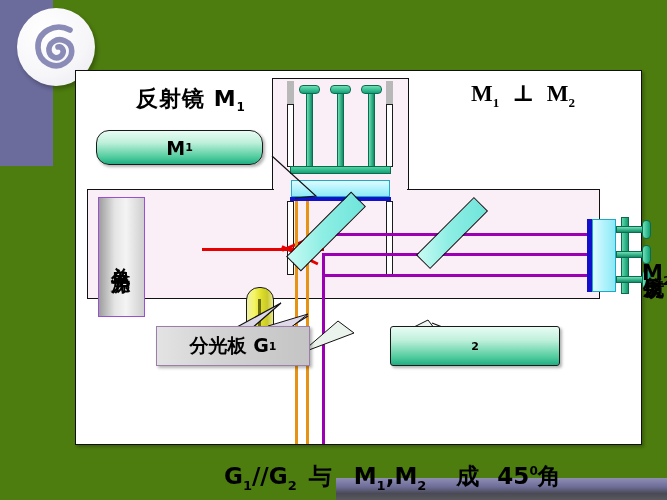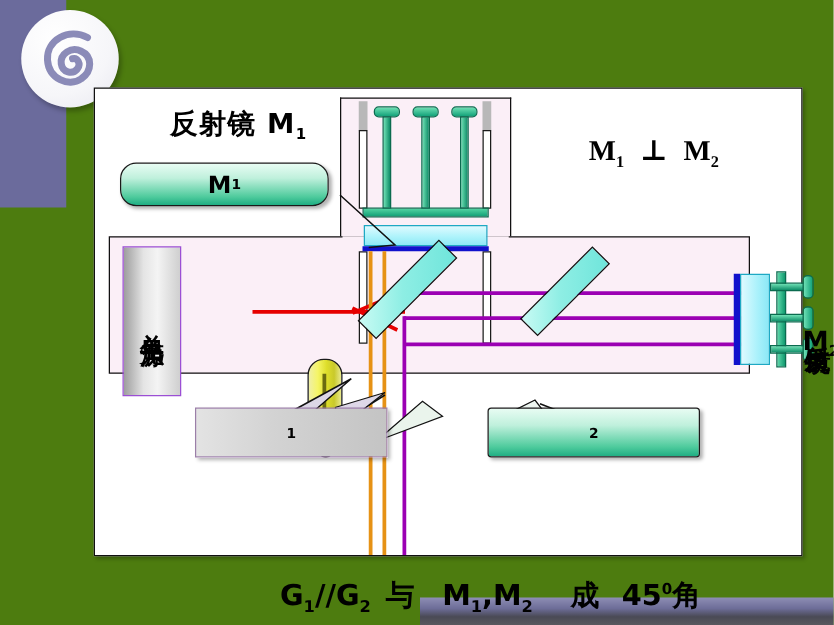--- a/index.html
+++ b/index.html
@@ -248,36 +248,37 @@
       <path d="M225,282 L278,262 L262,250 Z" fill="#eaf4ec" stroke="#111" stroke-width="1"></path>
       <polyline points="334,265 330,258" fill="none" stroke="#111" stroke-width="1.2"></polyline>
       <path d="M320,265 L352,249 L368,270 Z" fill="#eef6f1" stroke="#111" stroke-width="1"></path>
       <polyline points="402,270 356,252" fill="none" stroke="#111" stroke-width="1.2"></polyline>
     </svg>
 
     <div class="title-m1 cn" style="left:60px;top:13px;">
       <span>反射镜 M</span><sub>1</sub>
     </div>
 
-    <div class="perp" style="left:395px;top:36px;">
+    <div class="perp" style="left:395px;top:8px;">
       <span>M</span><sub>1</sub>
       <span style="padding:0 7px;">⊥</span>
       <span>M</span><sub>2</sub>
     </div>
 
     <div class="greenbox cn" style="left:20px;top:59px;width:165px;height:33px;">
       <span>M</span>
         <sub>1</sub>
     </div>
 
     <div class="srcbox cn" style="left:22px;top:126px;width:45px;height:118px;">
       <span>单色光源</span>
     </div>
 
     <div class="graybox cn" style="left:80px;top:255px;width:152px;height:38px;">
+      <span>分光板 G</span>
         <sub>1</sub>
     </div>
 
     <div class="greenbox cn" style="left:314px;top:255px;width:168px;height:38px;border-radius:3px;">
         <sub>2</sub>
     </div>
 
     <div class="m2label cn">
       <div class="glyphs">反射镜</div>
       <div style="margin-top:1px;">

